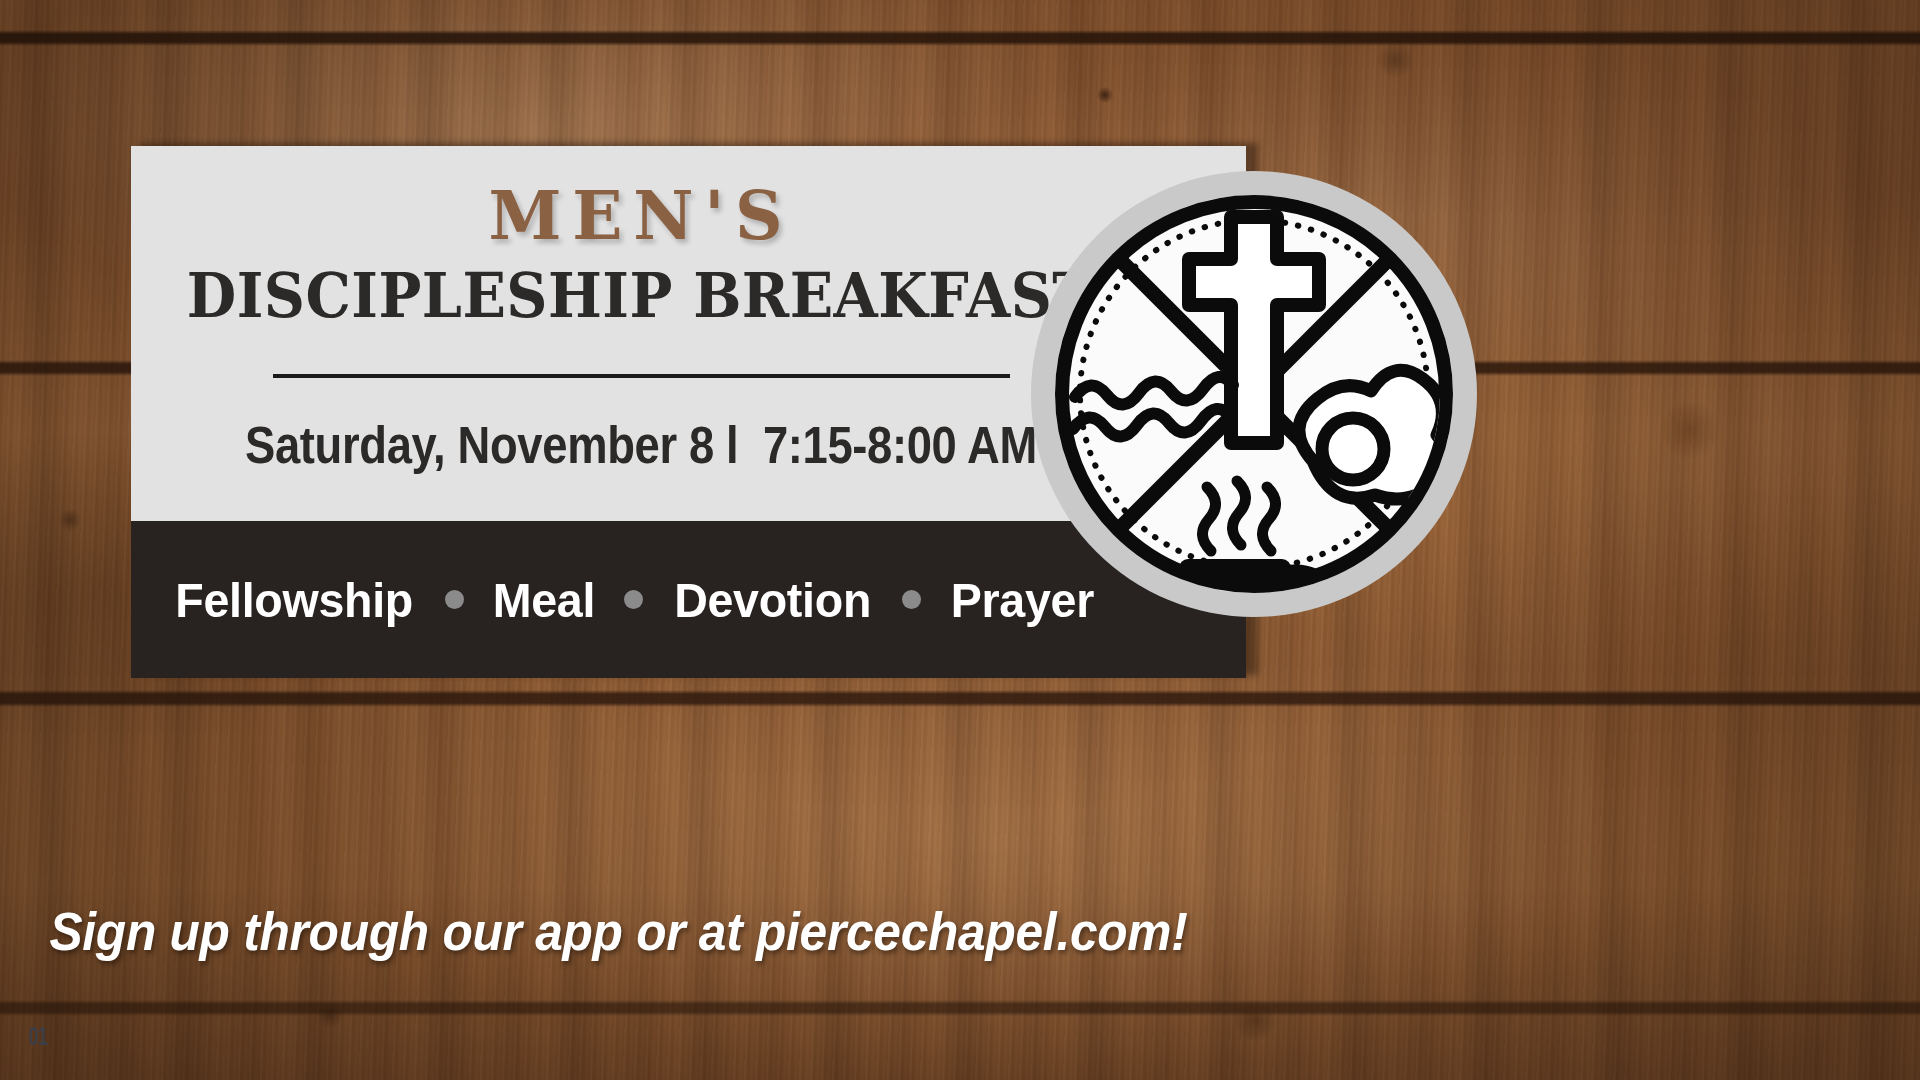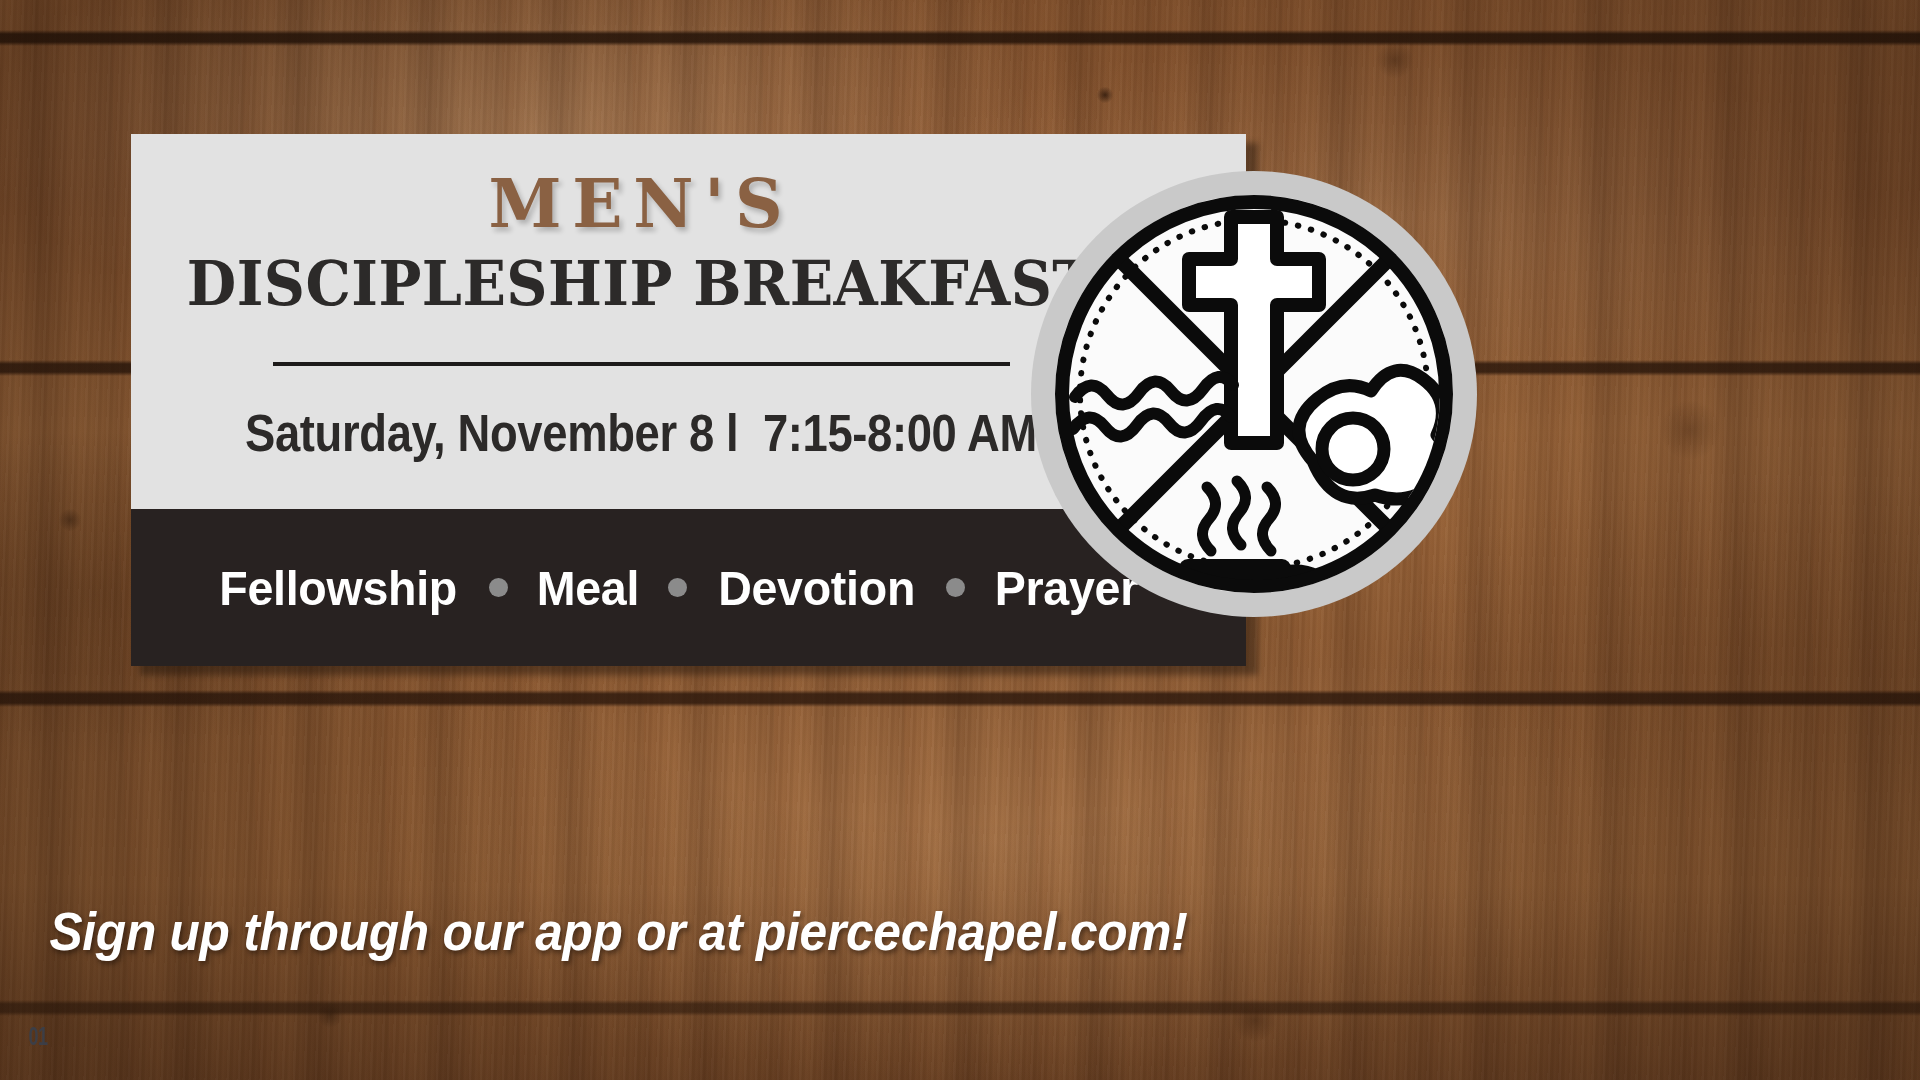--- a/index.html
+++ b/index.html
@@ -81,21 +81,21 @@
   
   .card-shadow {
     position:absolute;
     left:140px; top:143px;
     width:1118px; height:532px;
     background:rgba(25,14,6,0.42);
     filter:blur(3px);
   }
   .card {
     position:absolute;
-    left:131px; top:134px;
+    left:131px; top:146px;
     width:1115px; height:532px;
   }
   .card-top {
     position:absolute; left:0; top:0;
     width:1115px; height:375px;
     background:#e2e2e2;
   }
   .card-bar {
     position:absolute; left:0; top:375px;
     width:1115px; height:157px;
@@ -147,21 +147,20 @@
   }
 
   
   .bar-list {
     position:absolute;
     left:38px; top:375px;
     width:960px; height:157px;
     display:flex;
     align-items:center;
     gap:0;
-    margin-left:44px;
   }
   .bar-item {
     font-family:"Liberation Sans", sans-serif;
     font-weight:700;
     font-size:49px;
     color:#ffffff;
     letter-spacing:-0.3px;
     transform:scaleX(0.95);
     white-space:nowrap;
   }

